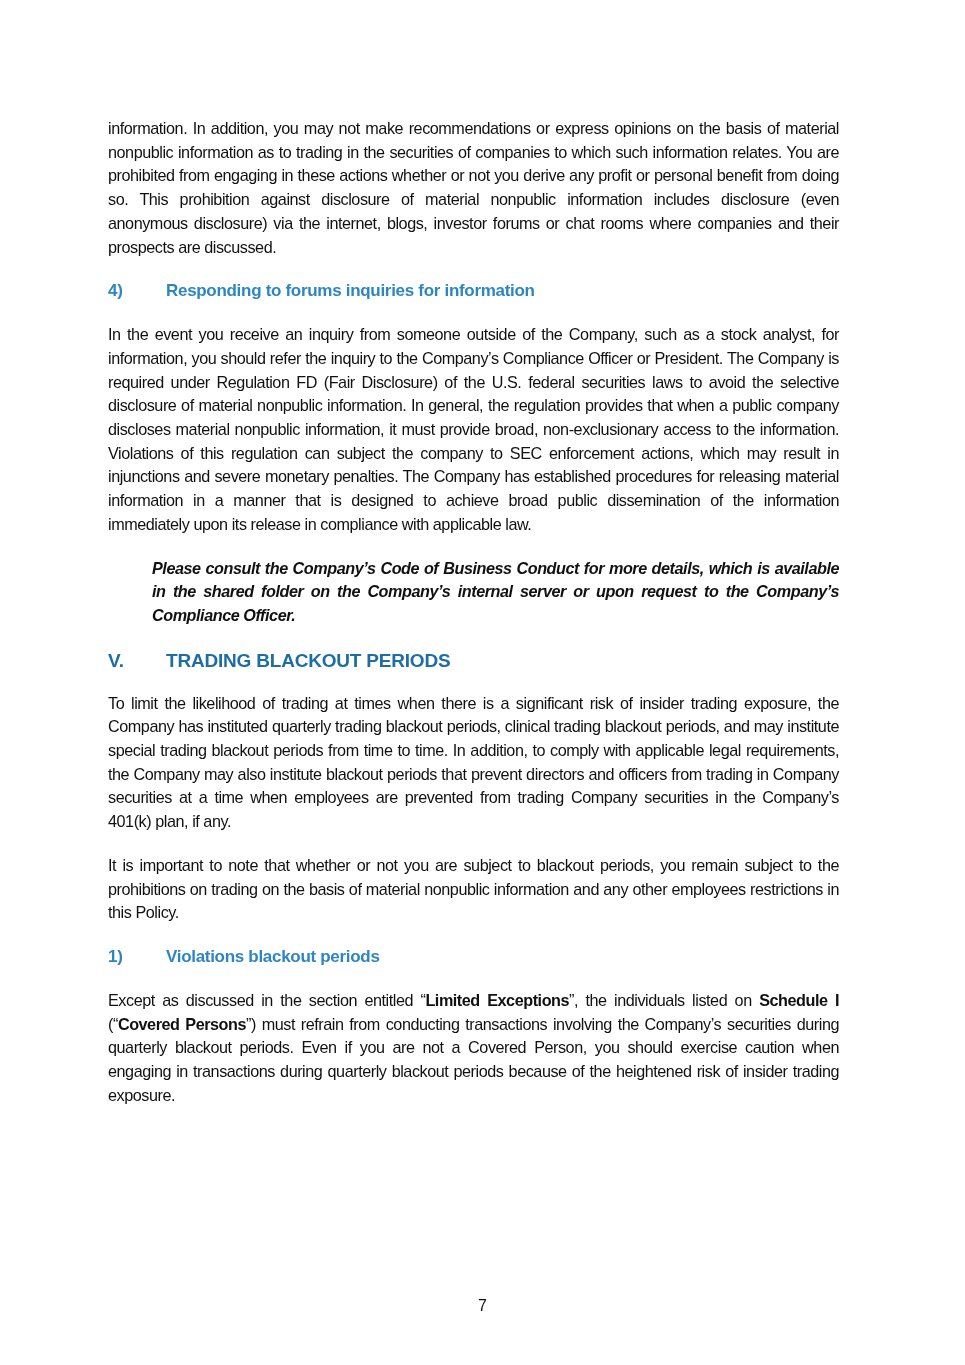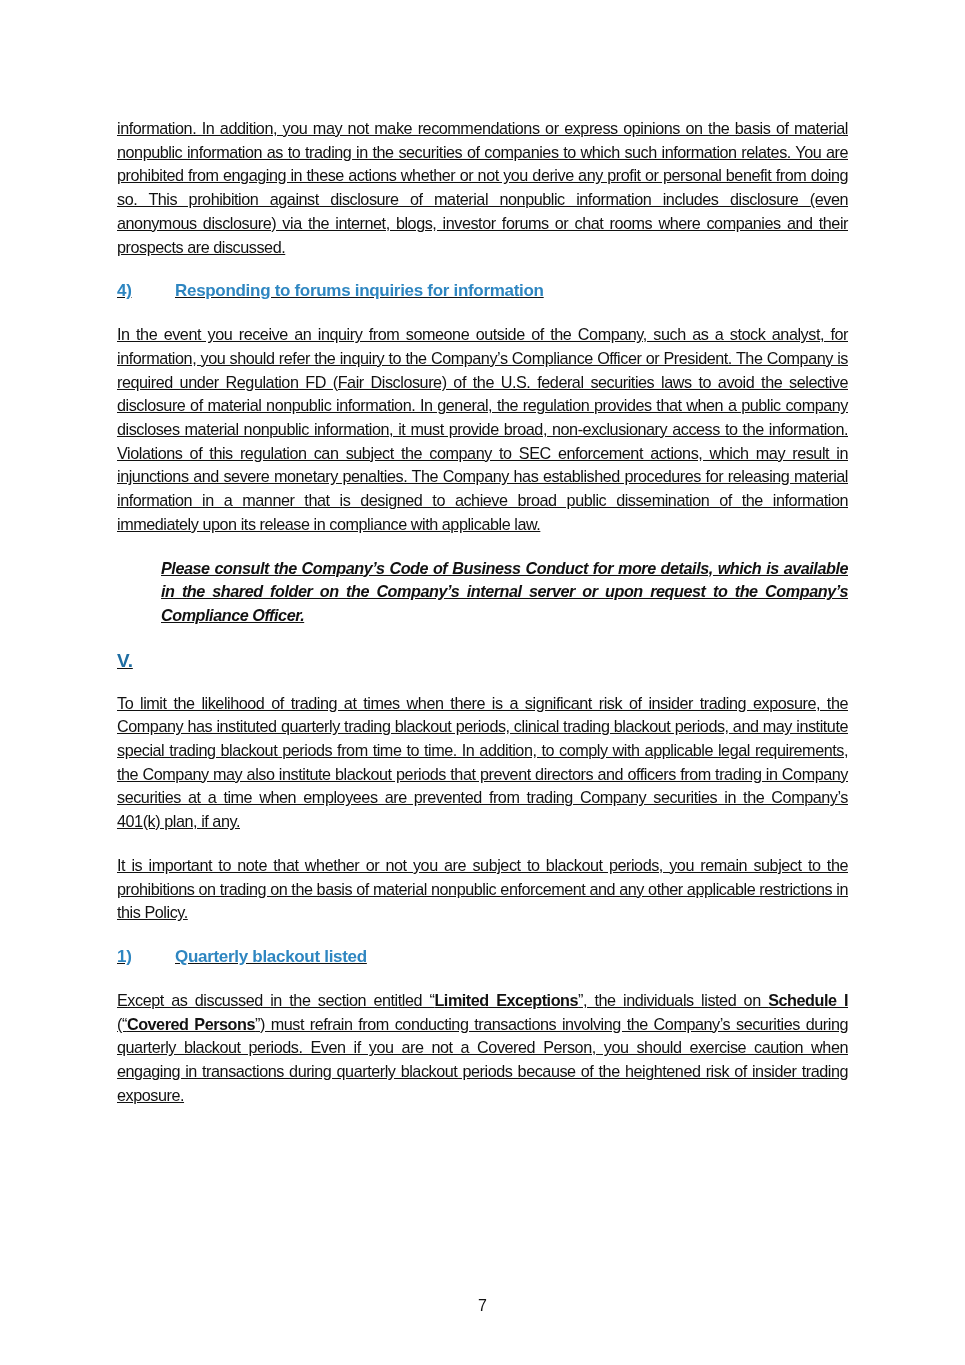--- a/index.html
+++ b/index.html
@@ -1,28 +1,27 @@
 <!DOCTYPE html>
 <html><head>
   <meta charset="utf-8">
   <style>
     html, body { margin: 0; padding: 0; background: #ffffff; }
     body { width: 965px; height: 1365px; position: relative; overflow: hidden; }
     .page {
       position: absolute;
-      left: 117px;
+      left: 108px;
       top: 117px;
       width: 731px;
       font-family: "Liberation Sans", sans-serif;
       font-size: 16.2px;
       line-height: 23.7px;
       color: #111111;
       letter-spacing: -0.45px;
       word-spacing: 0px;
-      text-decoration: underline;
     }
     p { margin: 0; text-align: justify; }
     .para { margin-bottom: 20px; }
     .h-sub {
       font-weight: bold;
       color: #2e86c1;
       font-size: 17px;
       line-height: 24px;
       margin: 0 0 20px 0;
       display: flex;
@@ -61,28 +60,29 @@
     <span class="num">4)</span>
     <span>Responding to forums inquiries for information</span>
   </div>
 
   <p class="para">In the event you receive an inquiry from someone outside of the Company, such as a stock analyst, for information, you should refer the inquiry to the Company’s Compliance Officer or President. The Company is required under Regulation FD (Fair Disclosure) of the U.S. federal securities laws to avoid the selective disclosure of material nonpublic information. In general, the regulation provides that when a public company discloses material nonpublic information, it must provide broad, non-exclusionary access to the information. Violations of this regulation can subject the company to SEC enforcement actions, which may result in injunctions and severe monetary penalties. The Company has established procedures for releasing material information in a manner that is designed to achieve broad public dissemination of the information immediately upon its release in compliance with applicable law.</p>
 
   <p class="para bi">Please consult the Company’s Code of Business Conduct for more details, which is available in the shared folder on the Company’s internal server or upon request to the Company’s Compliance Officer.</p>
 
   <div class="h-sec">
     <span class="num">V.</span>
+    <span>TRADING BLACKOUT PERIODS</span>
   </div>
 
   <p class="para">To limit the likelihood of trading at times when there is a significant risk of insider trading exposure, the Company has instituted quarterly trading blackout periods, clinical trading blackout periods, and may institute special trading blackout periods from time to time. In addition, to comply with applicable legal requirements, the Company may also institute blackout periods that prevent directors and officers from trading in Company securities at a time when employees are prevented from trading Company securities in the Company’s 401(k) plan, if any.</p>
 
-  <p class="para">It is important to note that whether or not you are subject to blackout periods, you remain subject to the prohibitions on trading on the basis of material nonpublic enforcement and any other applicable restrictions in this Policy.</p>
+  <p class="para">It is important to note that whether or not you are subject to blackout periods, you remain subject to the prohibitions on trading on the basis of material nonpublic information and any other employees restrictions in this Policy.</p>
 
   <div class="h-sub">
     <span class="num">1)</span>
-    <span>Quarterly blackout listed</span>
+    <span>Violations blackout periods</span>
   </div>
 
   <p class="para"><span>Except as discussed in the section entitled “</span><b>Limited Exceptions</b><span>”, the individuals listed on </span><b>Schedule I</b><span> (“</span><b>Covered Persons</b><span>”) must refrain from conducting transactions involving the Company’s securities during quarterly blackout periods. Even if you are not a Covered Person, you should exercise caution when engaging in transactions during quarterly blackout periods because of the heightened risk of insider trading exposure.</span></p>
 
 </div>
 
 <div class="page-number">7</div>
 
 </body></html>

